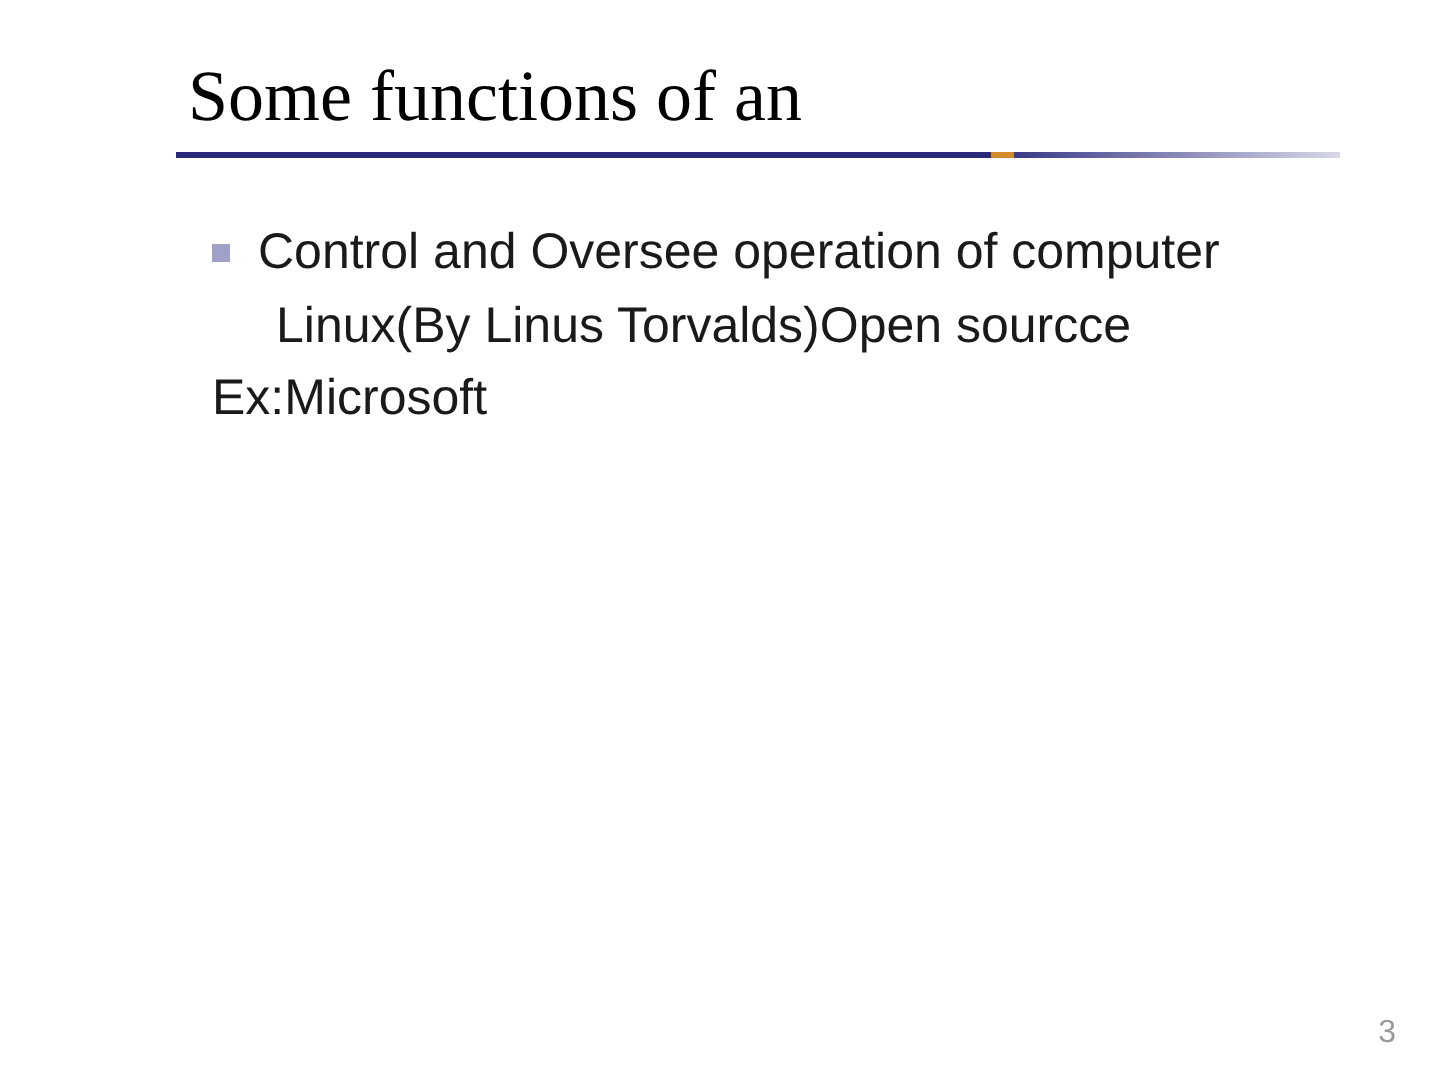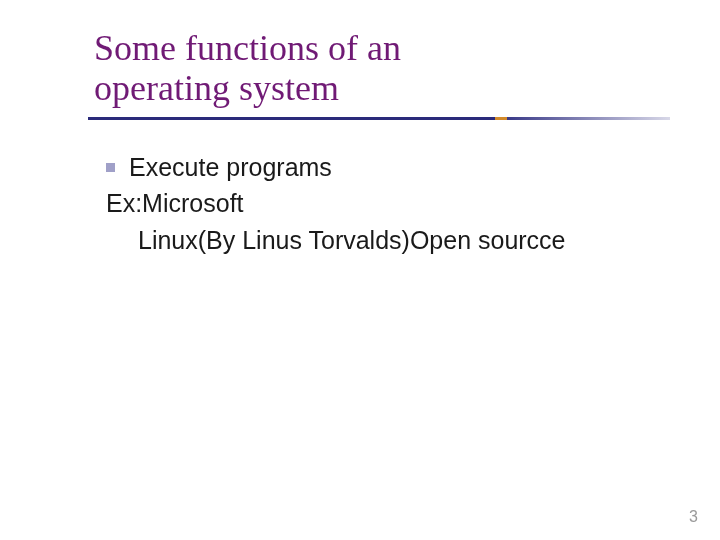--- a/index.html
+++ b/index.html
@@ -12,21 +12,21 @@
   .slide {
     width: 720px;
     height: 540px;
     padding: 28px 28px 0 94px;
     position: relative;
   }
   .title {
     font-family: "Times New Roman", Times, serif;
     font-size: 36px;
     line-height: 1.12;
-    color: #701a75;
+    color: #000000;
     font-weight: 400;
     margin-bottom: 8px;
   }
   .title-bar {
     height: 3px;
     width: 582px;
     margin-left: -6px;
     background: linear-gradient(to right,
       #2a2a7a 0%,
       #2a2a7a 70%,
@@ -73,35 +73,34 @@
     color: #9a9a9a;
   }
 </style>
 </head>
 <body>
 
 <div class="slide">
 
   <h1 class="title">
     <span>Some functions of an</span><br>
-    <span>operating system</span>
   </h1>
 
   <div class="title-bar"></div>
 
   <div class="body">
 
+    <div class="bullet-row">
+      <span class="bullet"></span>
+      <span class="bullet-text">Control and Oversee operation of computer</span>
+    </div>
 
 
 
-    <div class="bullet-row">
-      <span class="bullet"></span>
-      <span class="bullet-text">Execute programs</span>
-    </div>
 
+    <div class="extra indent">Linux(By Linus Torvalds)Open sourcce</div>
     <div class="extra">Ex:Microsoft</div>
-    <div class="extra indent">Linux(By Linus Torvalds)Open sourcce</div>
 
   </div>
 
   <div class="page-num">3</div>
 
 </div>
 
 </body></html>

